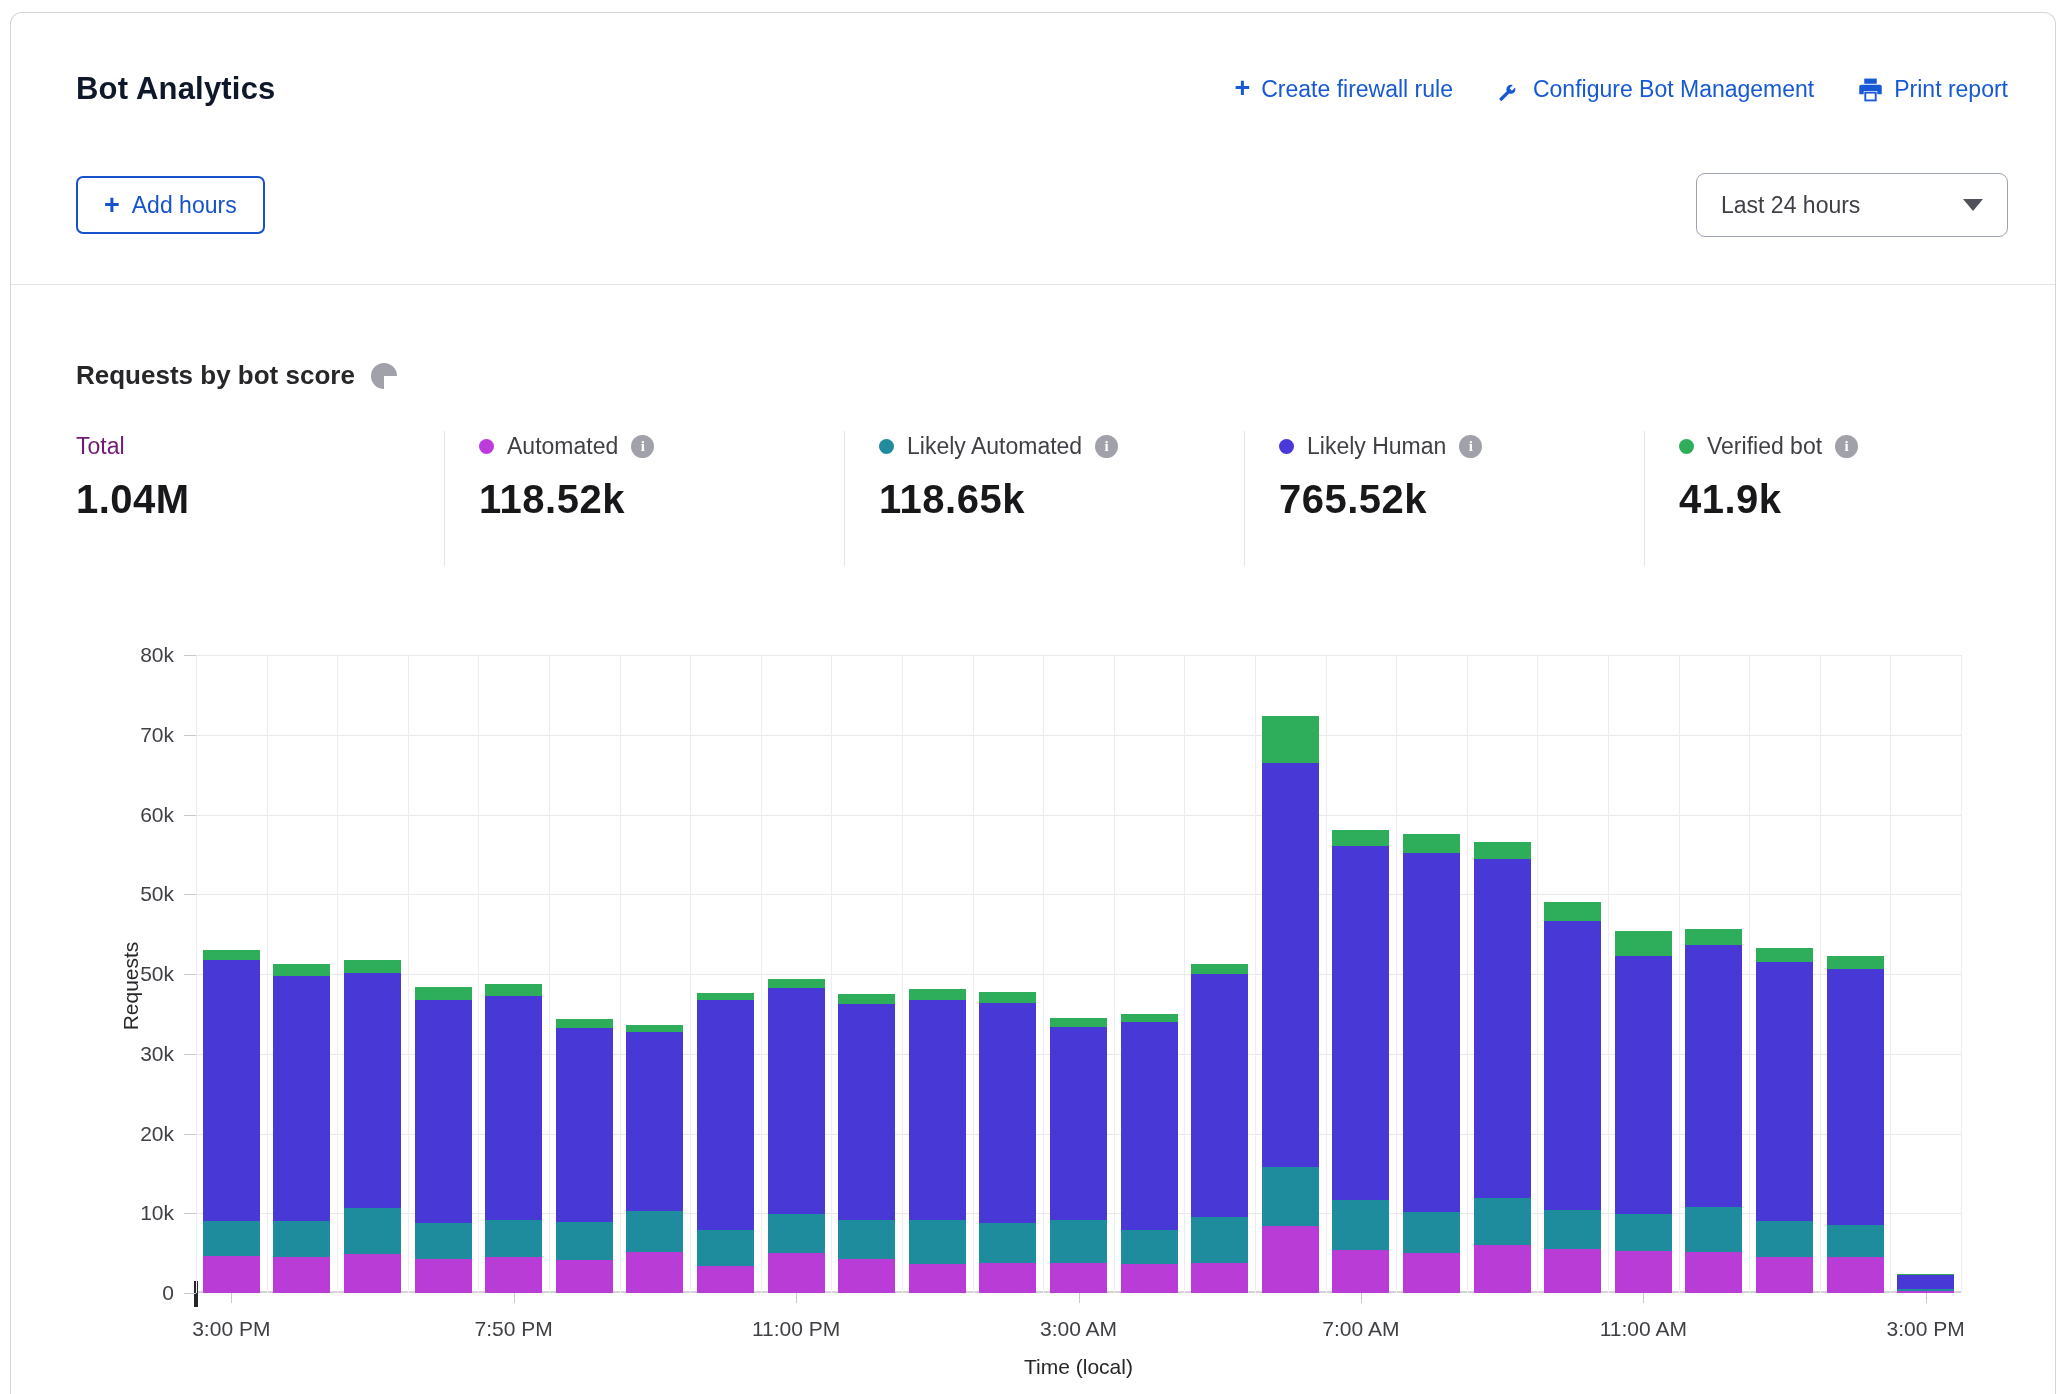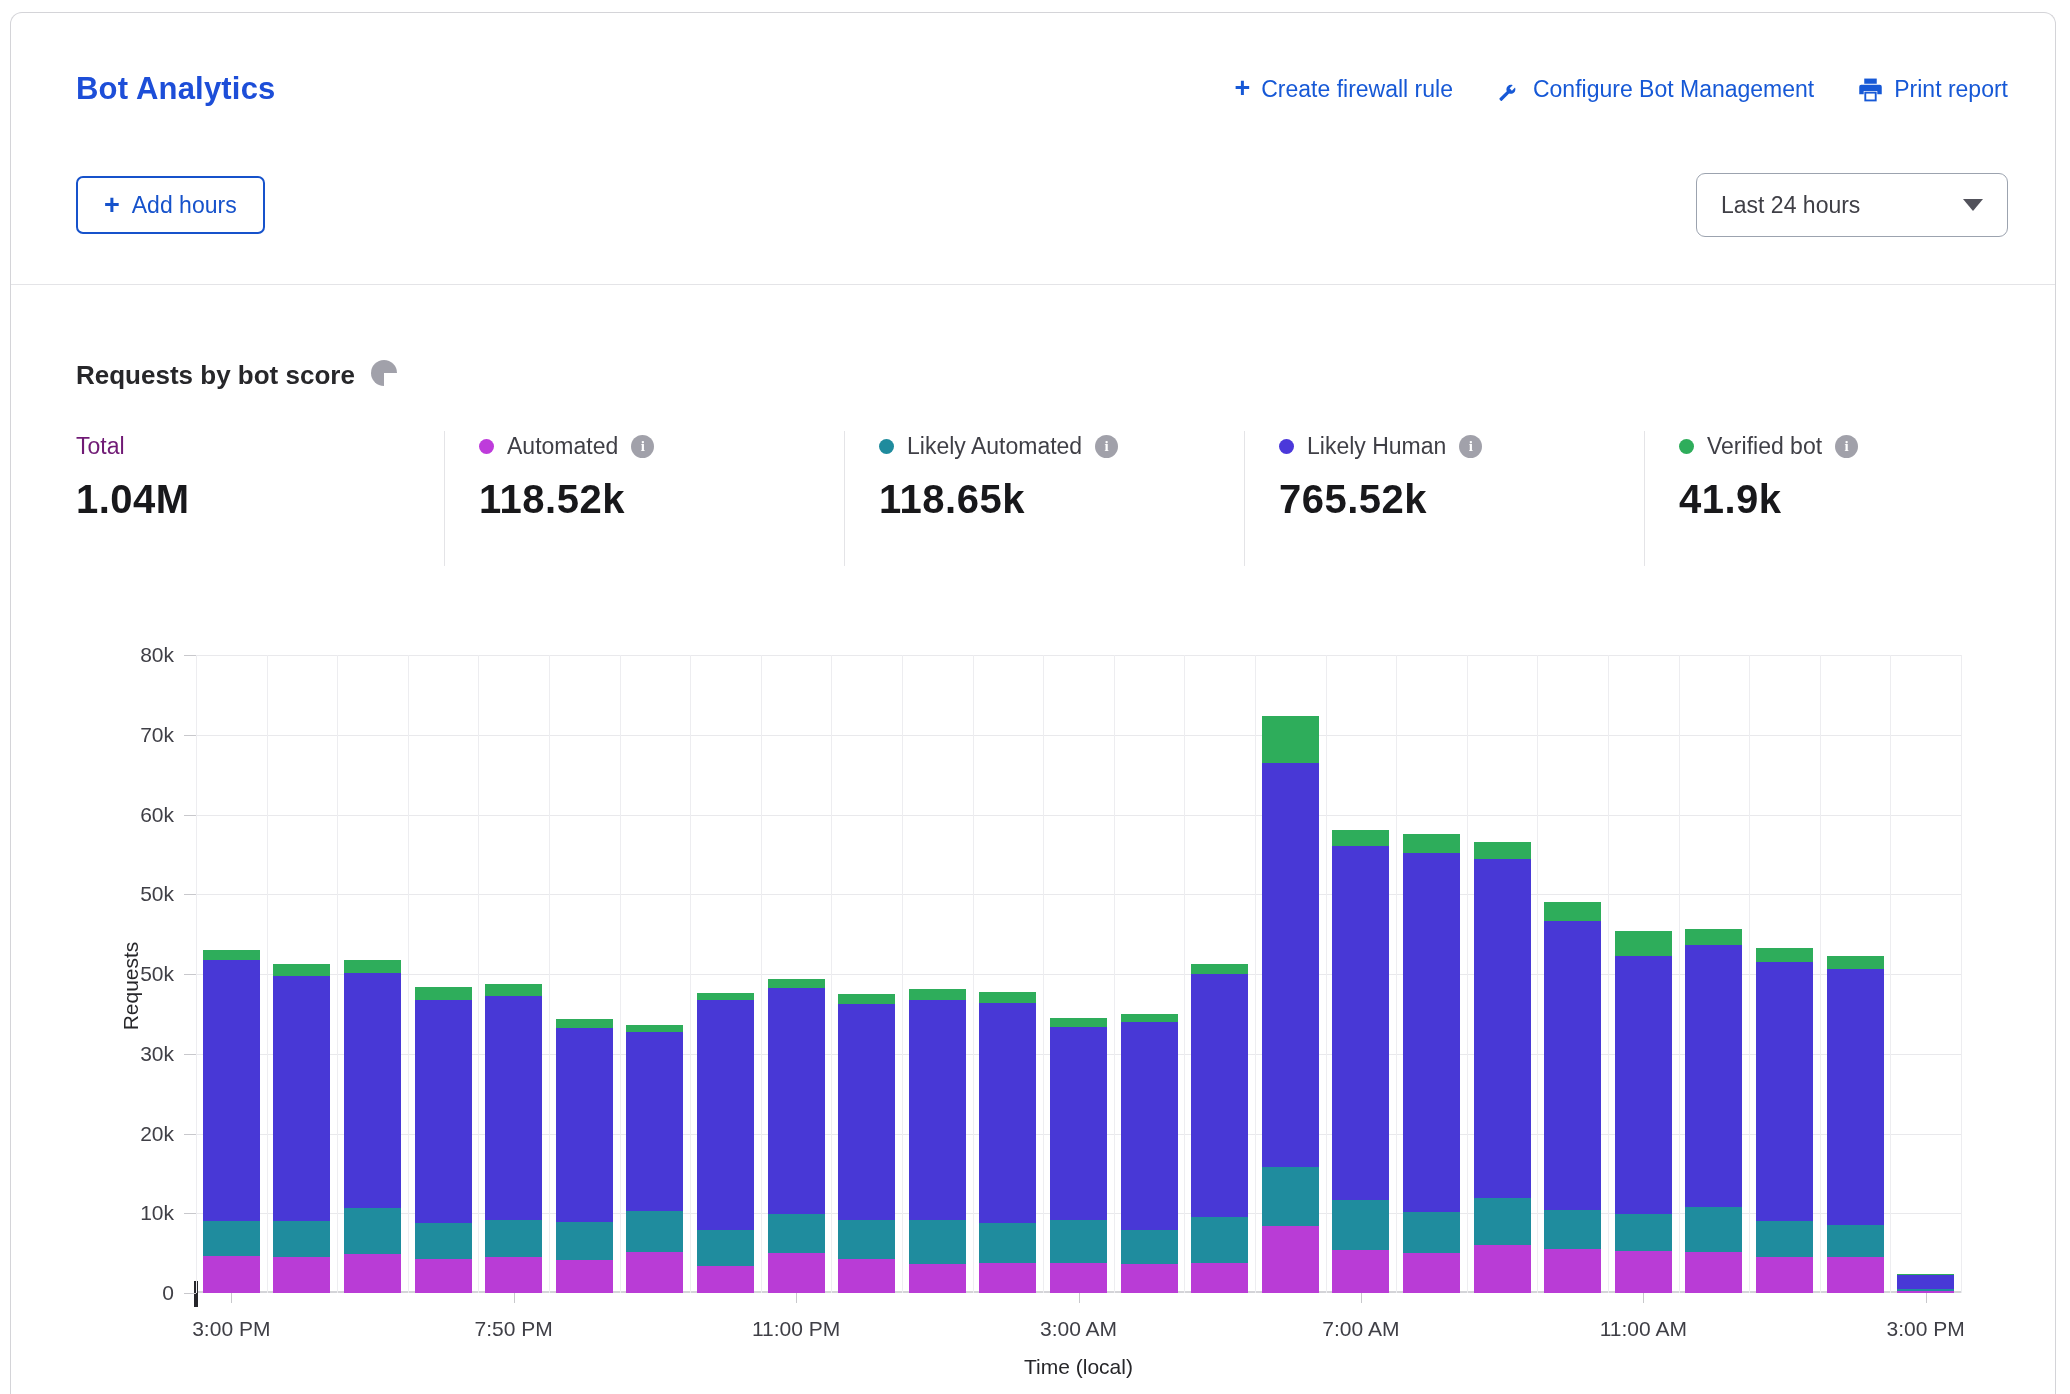--- a/index.html
+++ b/index.html
@@ -6,42 +6,42 @@
   body{
     width:2070px;height:1394px;position:relative;overflow:hidden;
     background:#fff;font-family:"Liberation Sans",sans-serif;color:#27272a;
   }
   .card{
     position:absolute;left:10px;top:12px;width:2046px;height:1600px;
     background:#fff;border:1px solid #d4d4d8;border-bottom:none;
     border-radius:12px 12px 0 0;box-sizing:border-box;
   }
   
-  .page-title{position:absolute;left:65px;top:58px;font-size:31px;font-weight:bold;color:#1d4ed8;letter-spacing:.2px;}
+  .page-title{position:absolute;left:65px;top:58px;font-size:31px;font-weight:bold;color:#0f172a;letter-spacing:.2px;}
   .header-actions{position:absolute;right:47px;top:62px;display:flex;gap:44px;align-items:center;}
   .hlink{display:inline-flex;align-items:center;gap:11px;font-size:23px;color:#1658d6;cursor:pointer;text-decoration:none;}
   .hlink .plus{font-size:27px;font-weight:bold;line-height:1;}
   .hlink svg{display:block;}
   
   .add-filter-btn{
     position:absolute;left:65px;top:163px;height:58px;padding:0 26px;
     display:inline-flex;align-items:center;gap:12px;background:#fff;
     border:2px solid #1652cb;border-radius:7px;color:#1652cb;font-size:23px;cursor:pointer;
     font-family:"Liberation Sans",sans-serif;
   }
   .add-filter-btn .plus{font-size:27px;font-weight:bold;line-height:1;}
   .time-select{
     position:absolute;right:47px;top:160px;width:312px;height:64px;box-sizing:border-box;
     border:1px solid #9ca3af;border-radius:9px;background:#fff;display:flex;align-items:center;
     padding:0 24px;font-size:23px;color:#3f3f46;cursor:pointer;justify-content:space-between;
   }
   .caret{width:0;height:0;border-left:10px solid transparent;border-right:10px solid transparent;border-top:12px solid #52525b;}
   .divider-h{position:absolute;left:0;top:271px;width:100%;height:1px;background:#e4e4e7;}
   
-  .section-title{position:absolute;left:65px;top:347px;display:flex;align-items:flex-start;gap:16px;}
+  .section-title{position:absolute;left:65px;top:347px;display:flex;align-items:center;gap:16px;}
   .section-title .txt{font-size:26px;font-weight:bold;color:#27272a;}
   .pie-icon{
     width:26px;height:26px;border-radius:50%;
     background:conic-gradient(from 180deg,#a1a1aa 0 270deg,#ffffff 270deg 360deg);
   }
   
   .stats{position:absolute;left:0;top:418px;width:100%;height:140px;}
   .stat{position:absolute;top:0;}
   .stat .lab{display:flex;align-items:center;gap:13px;font-size:23px;color:#3f3f46;height:30px;}
   .dot{width:15px;height:15px;border-radius:50%;}

